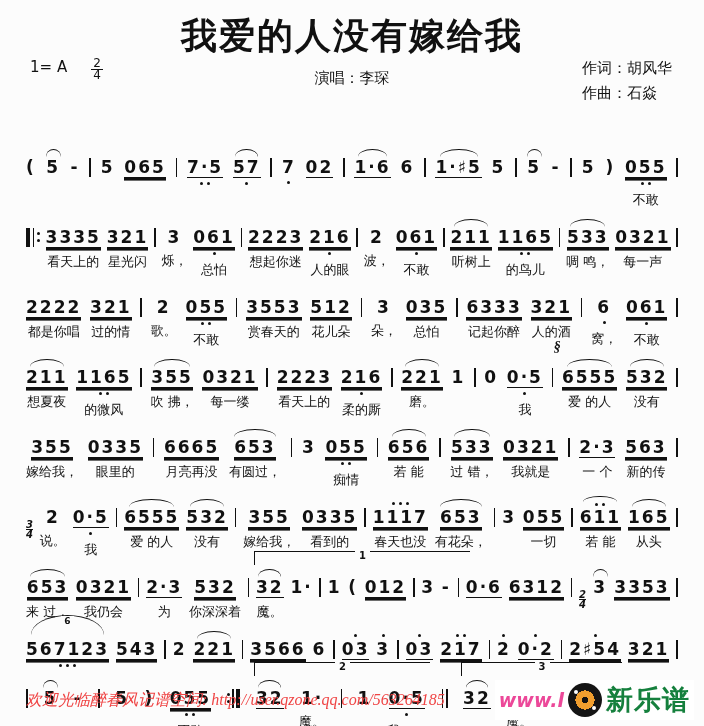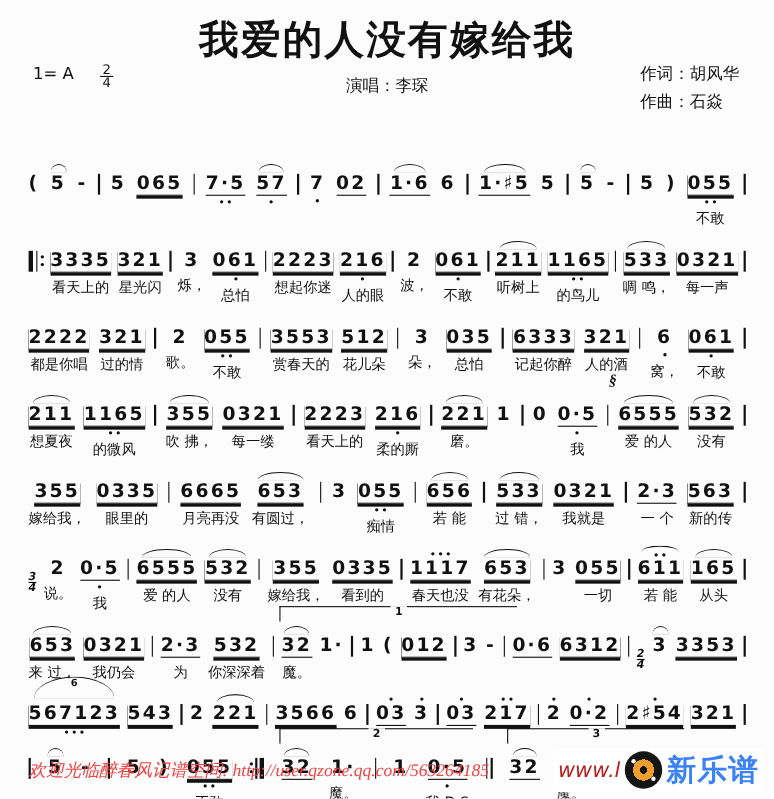--- a/index.html
+++ b/index.html
@@ -45,28 +45,28 @@
   .tup b{position:relative;top:-7px;background:#fcfcfc;padding:0 3px;font-size:9px;}
   .seg{position:absolute;top:-17px;left:2px;font-size:14px;font-weight:bold;font-style:italic;
        font-family:"Liberation Serif",serif;}
   .ts{display:flex;flex-direction:column;align-items:center;font-size:10px;font-weight:bold;
       line-height:9px;margin-top:13px;}
   
   .footer{position:absolute;left:26px;right:10px;bottom:6px;display:flex;
           justify-content:space-between;align-items:center;}
   .site{font-size:16px;font-style:italic;color:#ef4444;font-family:"Liberation Serif",serif;}
   .brand{display:flex;align-items:center;gap:4px;background:#fff;padding:2px 4px;}
-  .www{font-size:19px;font-weight:normal;font-style:italic;color:#b91c1c;}
+  .www{font-size:19px;font-weight:bold;font-style:italic;color:#ec4899;}
   .vinyl{width:34px;height:34px;border-radius:50%;position:relative;
          background:radial-gradient(circle,#111 0 14%,#f09e2e 14% 40%,#151515 40% 100%);}
   .vinyl:before{content:"";position:absolute;left:6px;top:7px;width:4px;height:4px;
                 border-radius:50%;background:#fff;}
   .vinyl:after{content:"";position:absolute;right:6px;bottom:7px;width:4px;height:4px;
                border-radius:50%;background:#fff;}
-  .brandname{font-size:27px;font-weight:bold;color:#3b82f6;letter-spacing:1px;}
+  .brandname{font-size:27px;font-weight:bold;color:#15803d;letter-spacing:1px;}
 </style>
 </head>
 <body>
 
 <div class="header">
   <h1 class="title">我爱的人没有嫁给我</h1>
   <div class="singer">演唱：李琛</div>
   <div class="keysig">
     <span>1= A</span>
     <span class="frac">

